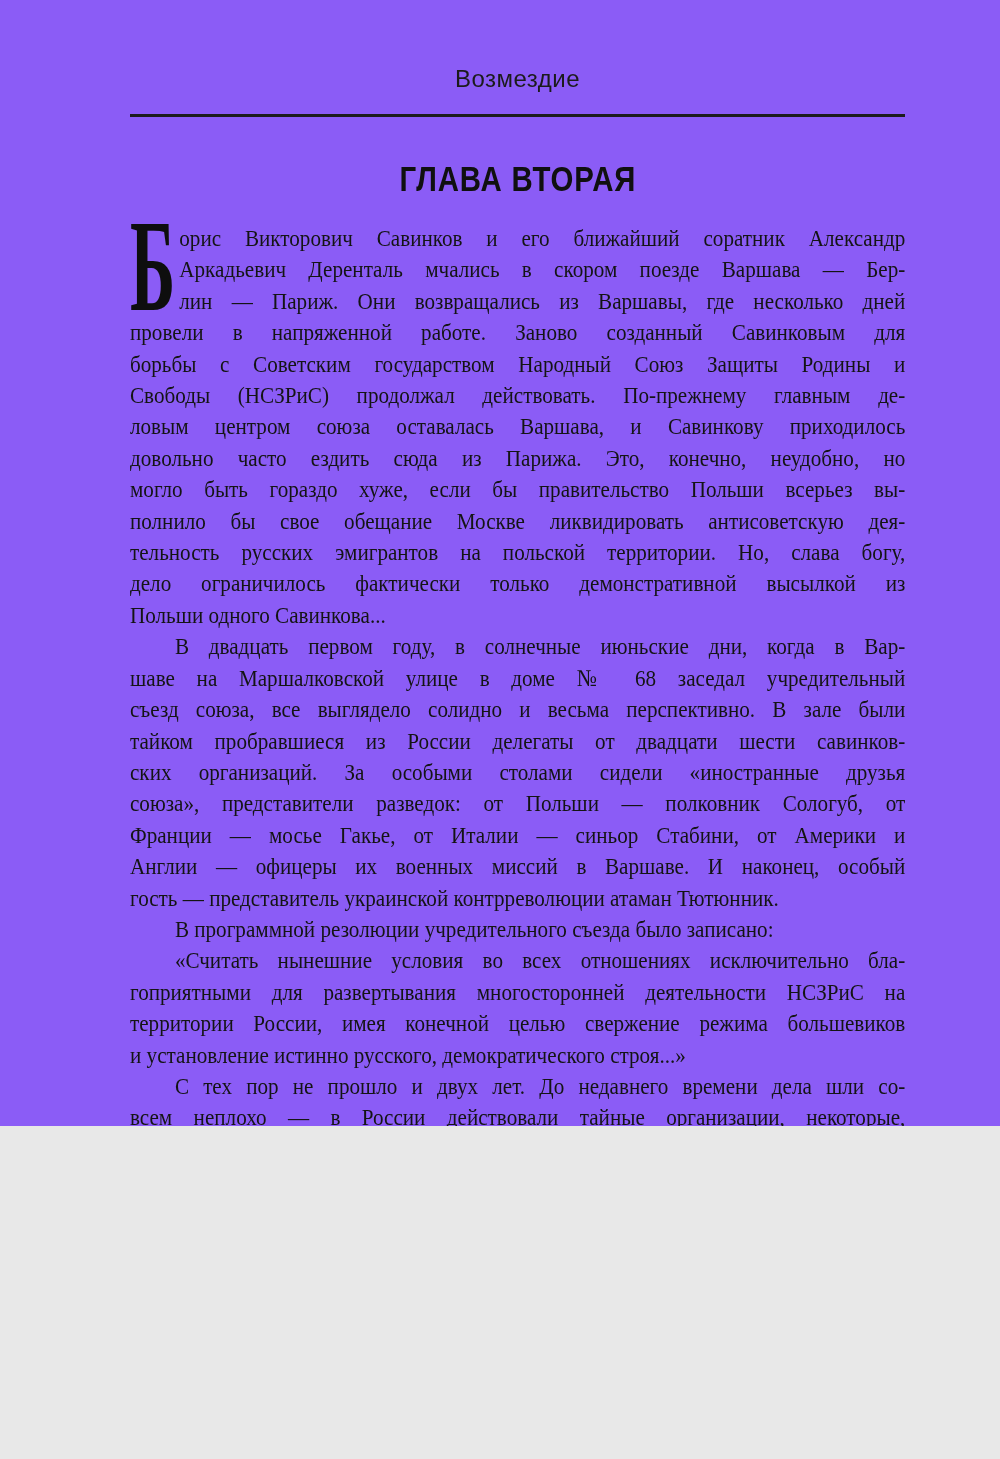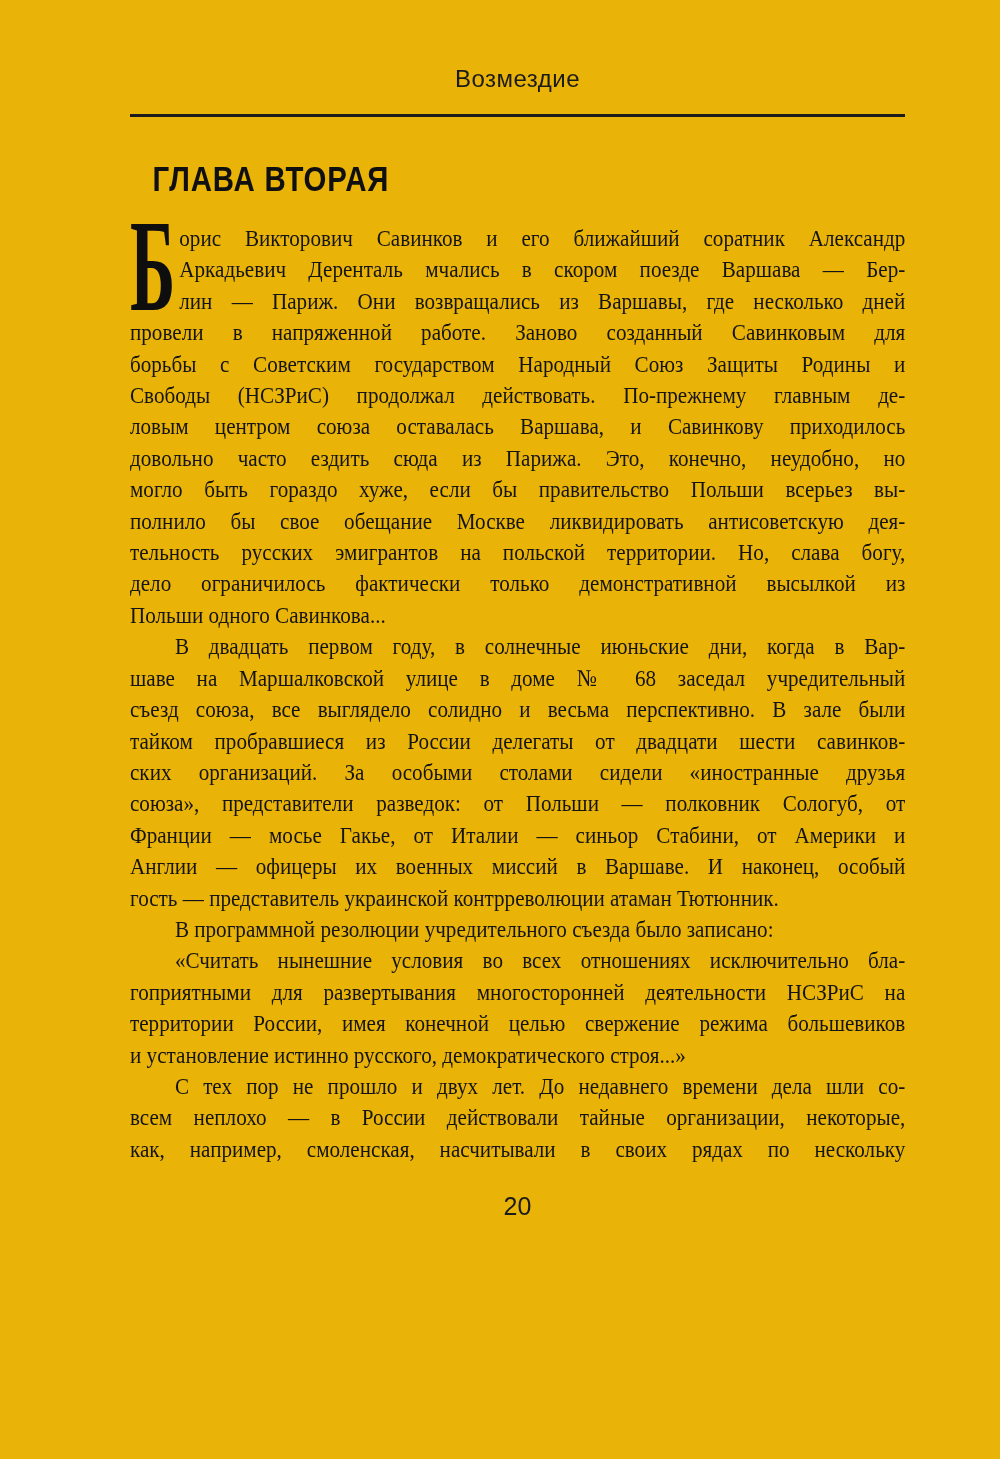--- a/index.html
+++ b/index.html
@@ -1,18 +1,18 @@
 <!DOCTYPE html>
 <html lang="ru"><head>
 <meta charset="utf-8">
 <style>
   html,body { margin:0; padding:0; background:#e8e8e8; }
   .page {
-    position:relative; width:1000px; height:1459px; margin:0 auto;
-    background:#eab308; color:#141414; overflow:hidden;
+    position:relative; width:1000px; height:1126px; margin:0 auto;
+    background:#8b5cf6; color:#141414; overflow:hidden;
     font-family:"Liberation Sans", sans-serif;
   }
   .content { position:absolute; left:130px; top:0; width:775px; }
 
   .running-title {
     margin-top:64px; text-align:center;
     font-size:24px; line-height:30px; letter-spacing:0.5px; color:#1b1b1b;
   }
   .rule {
     margin-top:20px; height:0;
@@ -21,21 +21,21 @@
 
   
   .intro { margin-top:28px; }
   .il {
     width:861px; transform:scaleX(0.9); transform-origin:0 0;
     box-sizing:border-box;
     font-size:23px; line-height:33.4px; white-space:normal;
   }
 
   
-  .chapter { margin:44px 0 0 0; text-align:left; font-size:0; }
+  .chapter { margin:44px 0 0 0; text-align:center; font-size:0; }
   .chx {
     display:inline-block; transform:scaleX(0.84);
     font-family:"Liberation Sans", sans-serif; font-weight:700;
     font-size:35px; line-height:36px; letter-spacing:1px; color:#101010;
   }
 
   
   .bodytext { margin-top:26px; position:relative; font-family:"Liberation Serif", serif; }
   .bl {
     width:881px; transform:scaleX(0.88); transform-origin:0 0;

